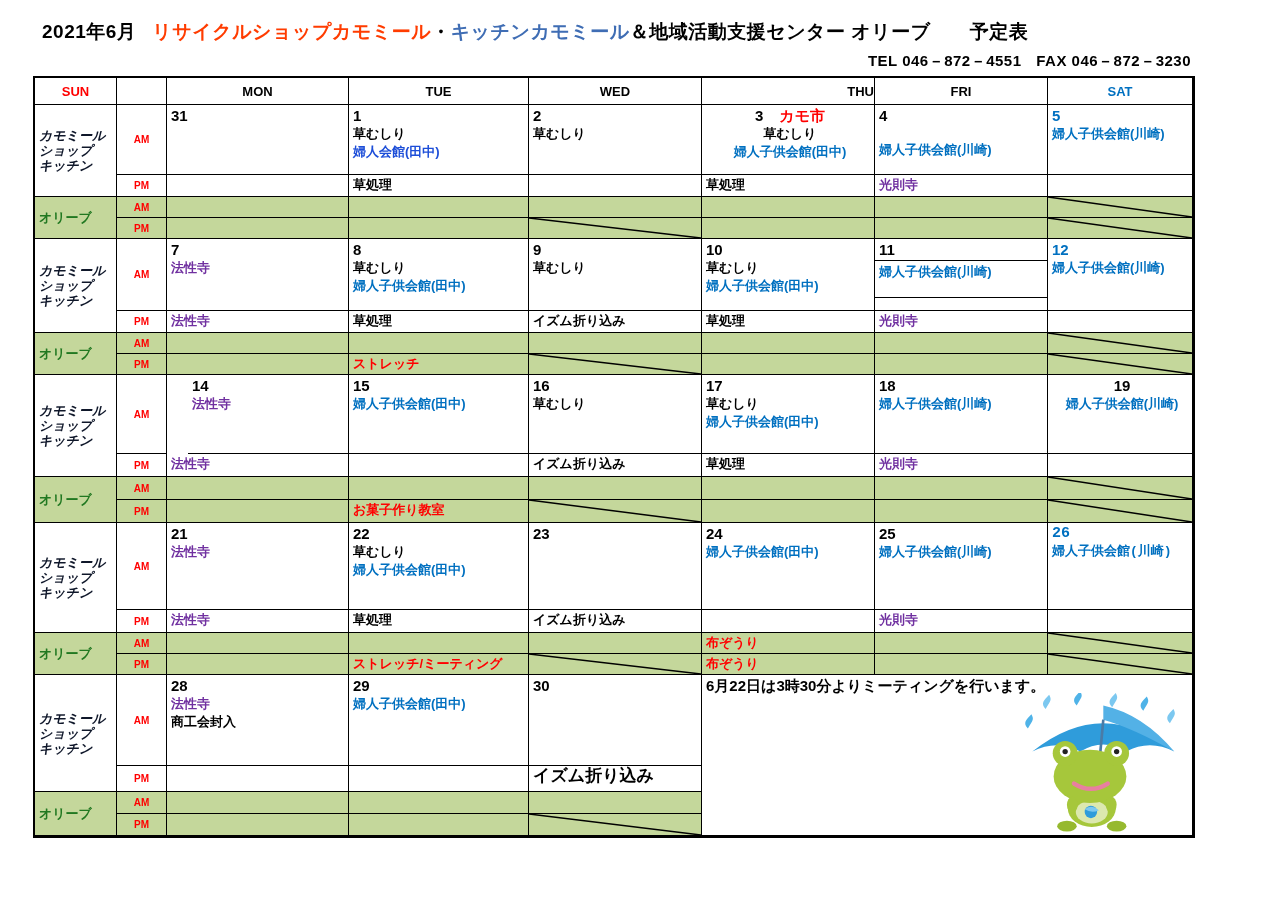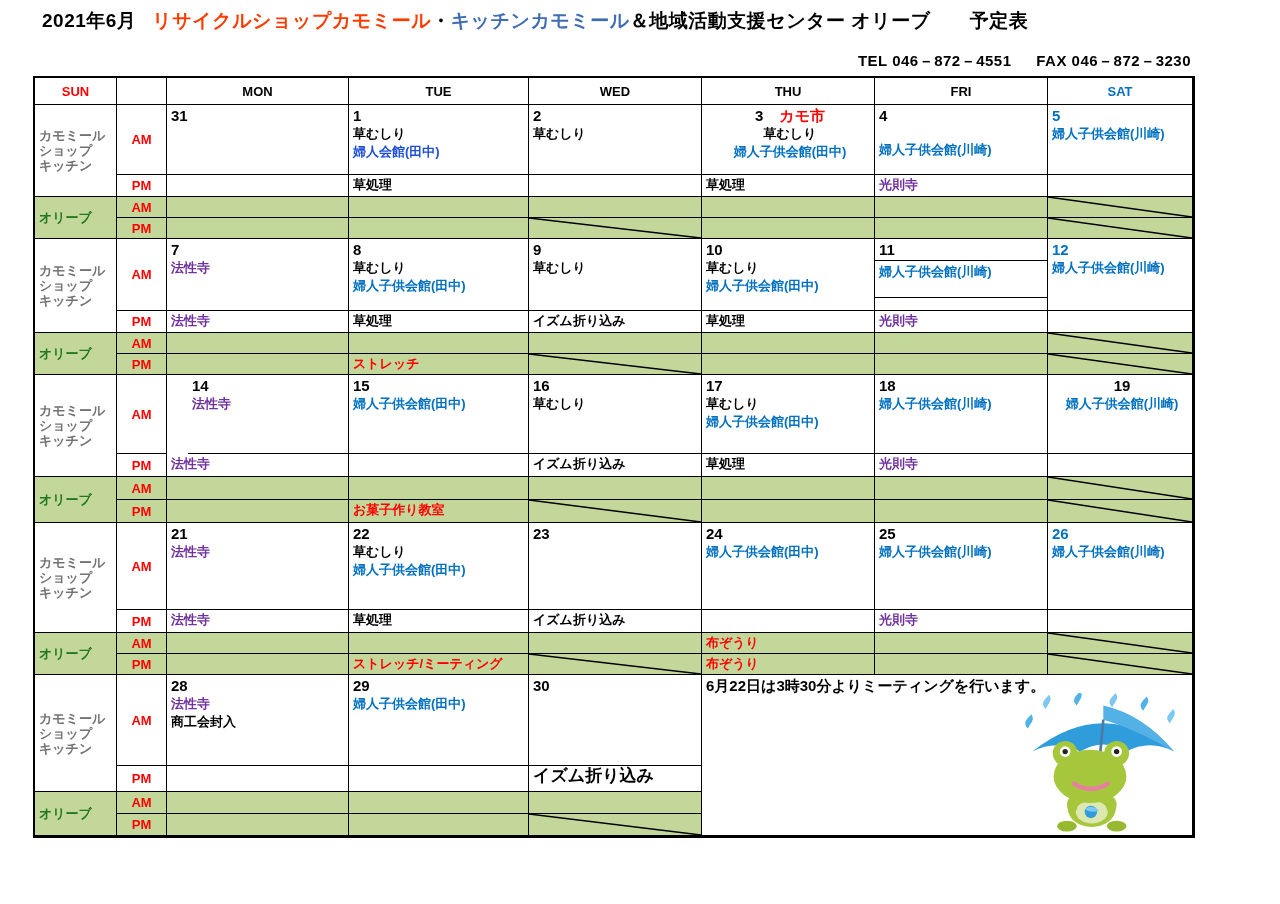--- a/index.html
+++ b/index.html
@@ -1,29 +1,29 @@
 <!DOCTYPE html>
 <html><head>
 <meta charset="utf-8">
 <style>
   html,body{margin:0;padding:0;background:#fff;}
   .page{position:relative;width:1280px;height:904px;background:#ffffff;
         font-family:"Liberation Sans","DejaVu Sans",sans-serif;overflow:hidden;}
-  .title{position:absolute;left:42px;top:8px;font-size:19px;font-weight:bold;white-space:nowrap;letter-spacing:.5px;}
+  .title{position:absolute;left:42px;top:19px;font-size:19px;font-weight:bold;white-space:nowrap;letter-spacing:.5px;}
   .title .gap{display:inline-block;width:16px;}
   .telfax{position:absolute;top:52px;right:89px;font-size:15px;font-weight:bold;letter-spacing:.5px;}
-  .telfax span{margin-left:20px;}
+  .telfax span{margin-left:10px;}
   #cal{position:absolute;left:33px;top:76px;display:grid;border:2px solid #000;background:#fff;}
   .c{position:relative;border-right:1px solid #000;border-bottom:1px solid #000;box-sizing:border-box;overflow:hidden;background:#fff;}
   .hdr{display:flex;align-items:center;justify-content:center;font-size:13px;font-weight:bold;}
   .lbl{font-weight:bold;font-size:13px;line-height:15px;padding:2px 4px;white-space:pre-line;display:flex;align-items:center;}
-  .cham{color:#737373;}
+  .cham{color:#0f172a;font-style:italic;}
   .olvlbl{color:#217821;}
   .olv{background:#C4D79B;}
-  .ampm{display:flex;align-items:center;justify-content:center;color:#FF0000;font-weight:bold;font-size:13px;}
+  .ampm{display:flex;align-items:center;justify-content:center;color:#FF0000;font-weight:bold;font-size:10px;}
   .date{font-weight:bold;font-size:15px;line-height:19px;padding:1px 0 0 4px;color:#000;}
   .note{color:#FF0000;margin-left:16px;}
   .ev{font-weight:bold;font-size:13px;line-height:18px;padding-left:4px;}
   .pmrow .ev{line-height:20px;}
   .big{font-size:17px;line-height:24px;}
   .ln{border-bottom:1px solid #000;padding-bottom:1px;}
   .ln2{border-bottom:1px solid #000;padding-bottom:16px;margin-top:2px;}
   .low{margin-top:16px;}
   .oev{color:#FF0000;font-weight:bold;font-size:13px;line-height:19px;padding-left:4px;}
   .diag{position:absolute;left:0;top:0;width:100%;height:100%;pointer-events:none;}
@@ -52,21 +52,21 @@
       <div class="c hdr" style="grid-area: 1 / 2;"></div>
       <div class="c hdr" style="grid-area: 1 / 3;">
         <span style="color: rgb(0, 0, 0);">MON</span>
       </div>
       <div class="c hdr" style="grid-area: 1 / 4;">
         <span style="color: rgb(0, 0, 0);">TUE</span>
       </div>
       <div class="c hdr" style="grid-area: 1 / 5;">
         <span style="color: rgb(0, 0, 0);">WED</span>
       </div>
-      <div class="c hdr" style="grid-area: 1 / 6;">
+      <div class="c hdr" style="grid-area: 1 / 6; justify-content: flex-end;">
         <span style="color: rgb(0, 0, 0);">THU</span>
       </div>
       <div class="c hdr" style="grid-area: 1 / 7;">
         <span style="color: rgb(0, 0, 0);">FRI</span>
       </div>
       <div class="c hdr" style="grid-area: 1 / 8;">
         <span style="color: rgb(0, 112, 192);">SAT</span>
       </div>
       <div class="c lbl cham" style="grid-area: 2 / 1 / span 2;">カモミール
 ショップ
@@ -340,21 +340,21 @@
       </div>
       <div class="c day" style="grid-area: 14 / 7;">
         <div class="date"><span>25</span></div>
         <div class="ev" style="color: rgb(0, 112, 192);">婦人子供会館(川崎)</div>
       </div>
       <div class="c day pmrow" style="grid-area: 15 / 7;">
         <div class="ev" style="color: rgb(112, 48, 160);">光則寺</div>
       </div>
       <div class="c olv" style="grid-area: 16 / 7;"></div>
       <div class="c olv" style="grid-area: 17 / 7;"></div>
-      <div class="c day" style="grid-area: 14 / 8;">
+      <div class="c day" style="grid-area: 14 / 8; font-family: Liberation Mono, monospace;">
         <div class="date"><span style="color: rgb(0, 112, 192);">26</span></div>
         <div class="ev" style="color: rgb(0, 112, 192);">婦人子供会館(川崎)</div>
       </div>
       <div class="c day pmrow" style="grid-area: 15 / 8;"></div>
       <div class="c olv" style="grid-area: 16 / 8;">
         <svg class="diag" viewBox="0 0 100 100" preserveAspectRatio="none">
           <line x1="0" y1="0" x2="100" y2="100" stroke="#000" stroke-width="1.5" vector-effect="non-scaling-stroke"></line>
         </svg>
       </div>
       <div class="c olv" style="grid-area: 17 / 8;">

